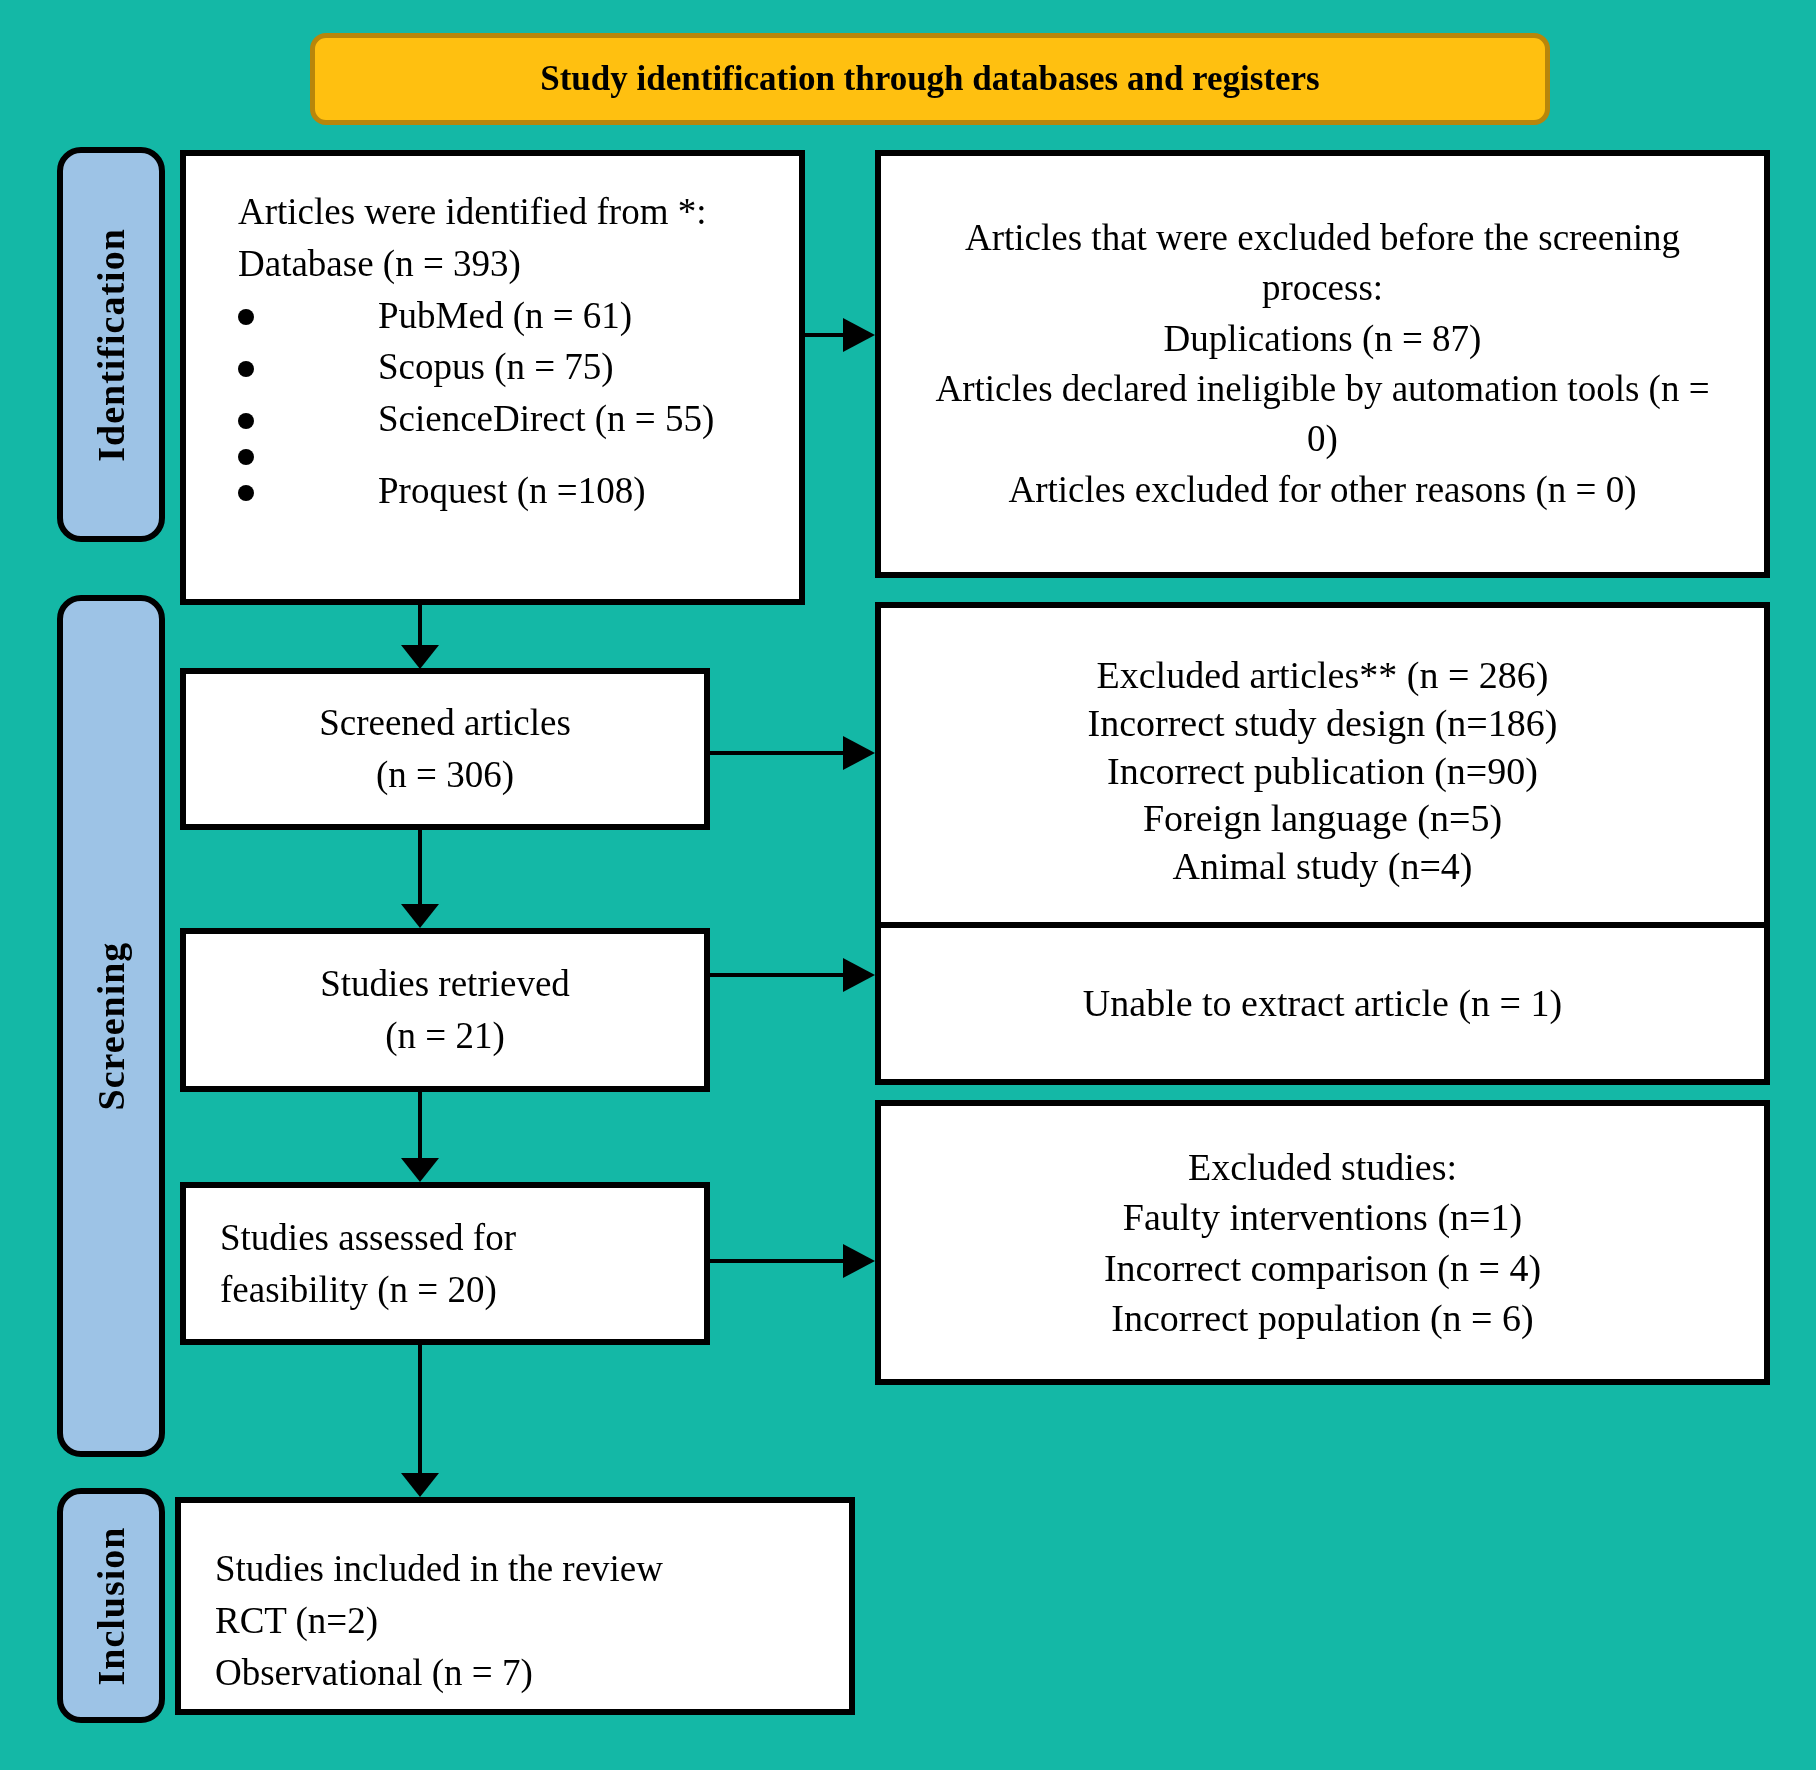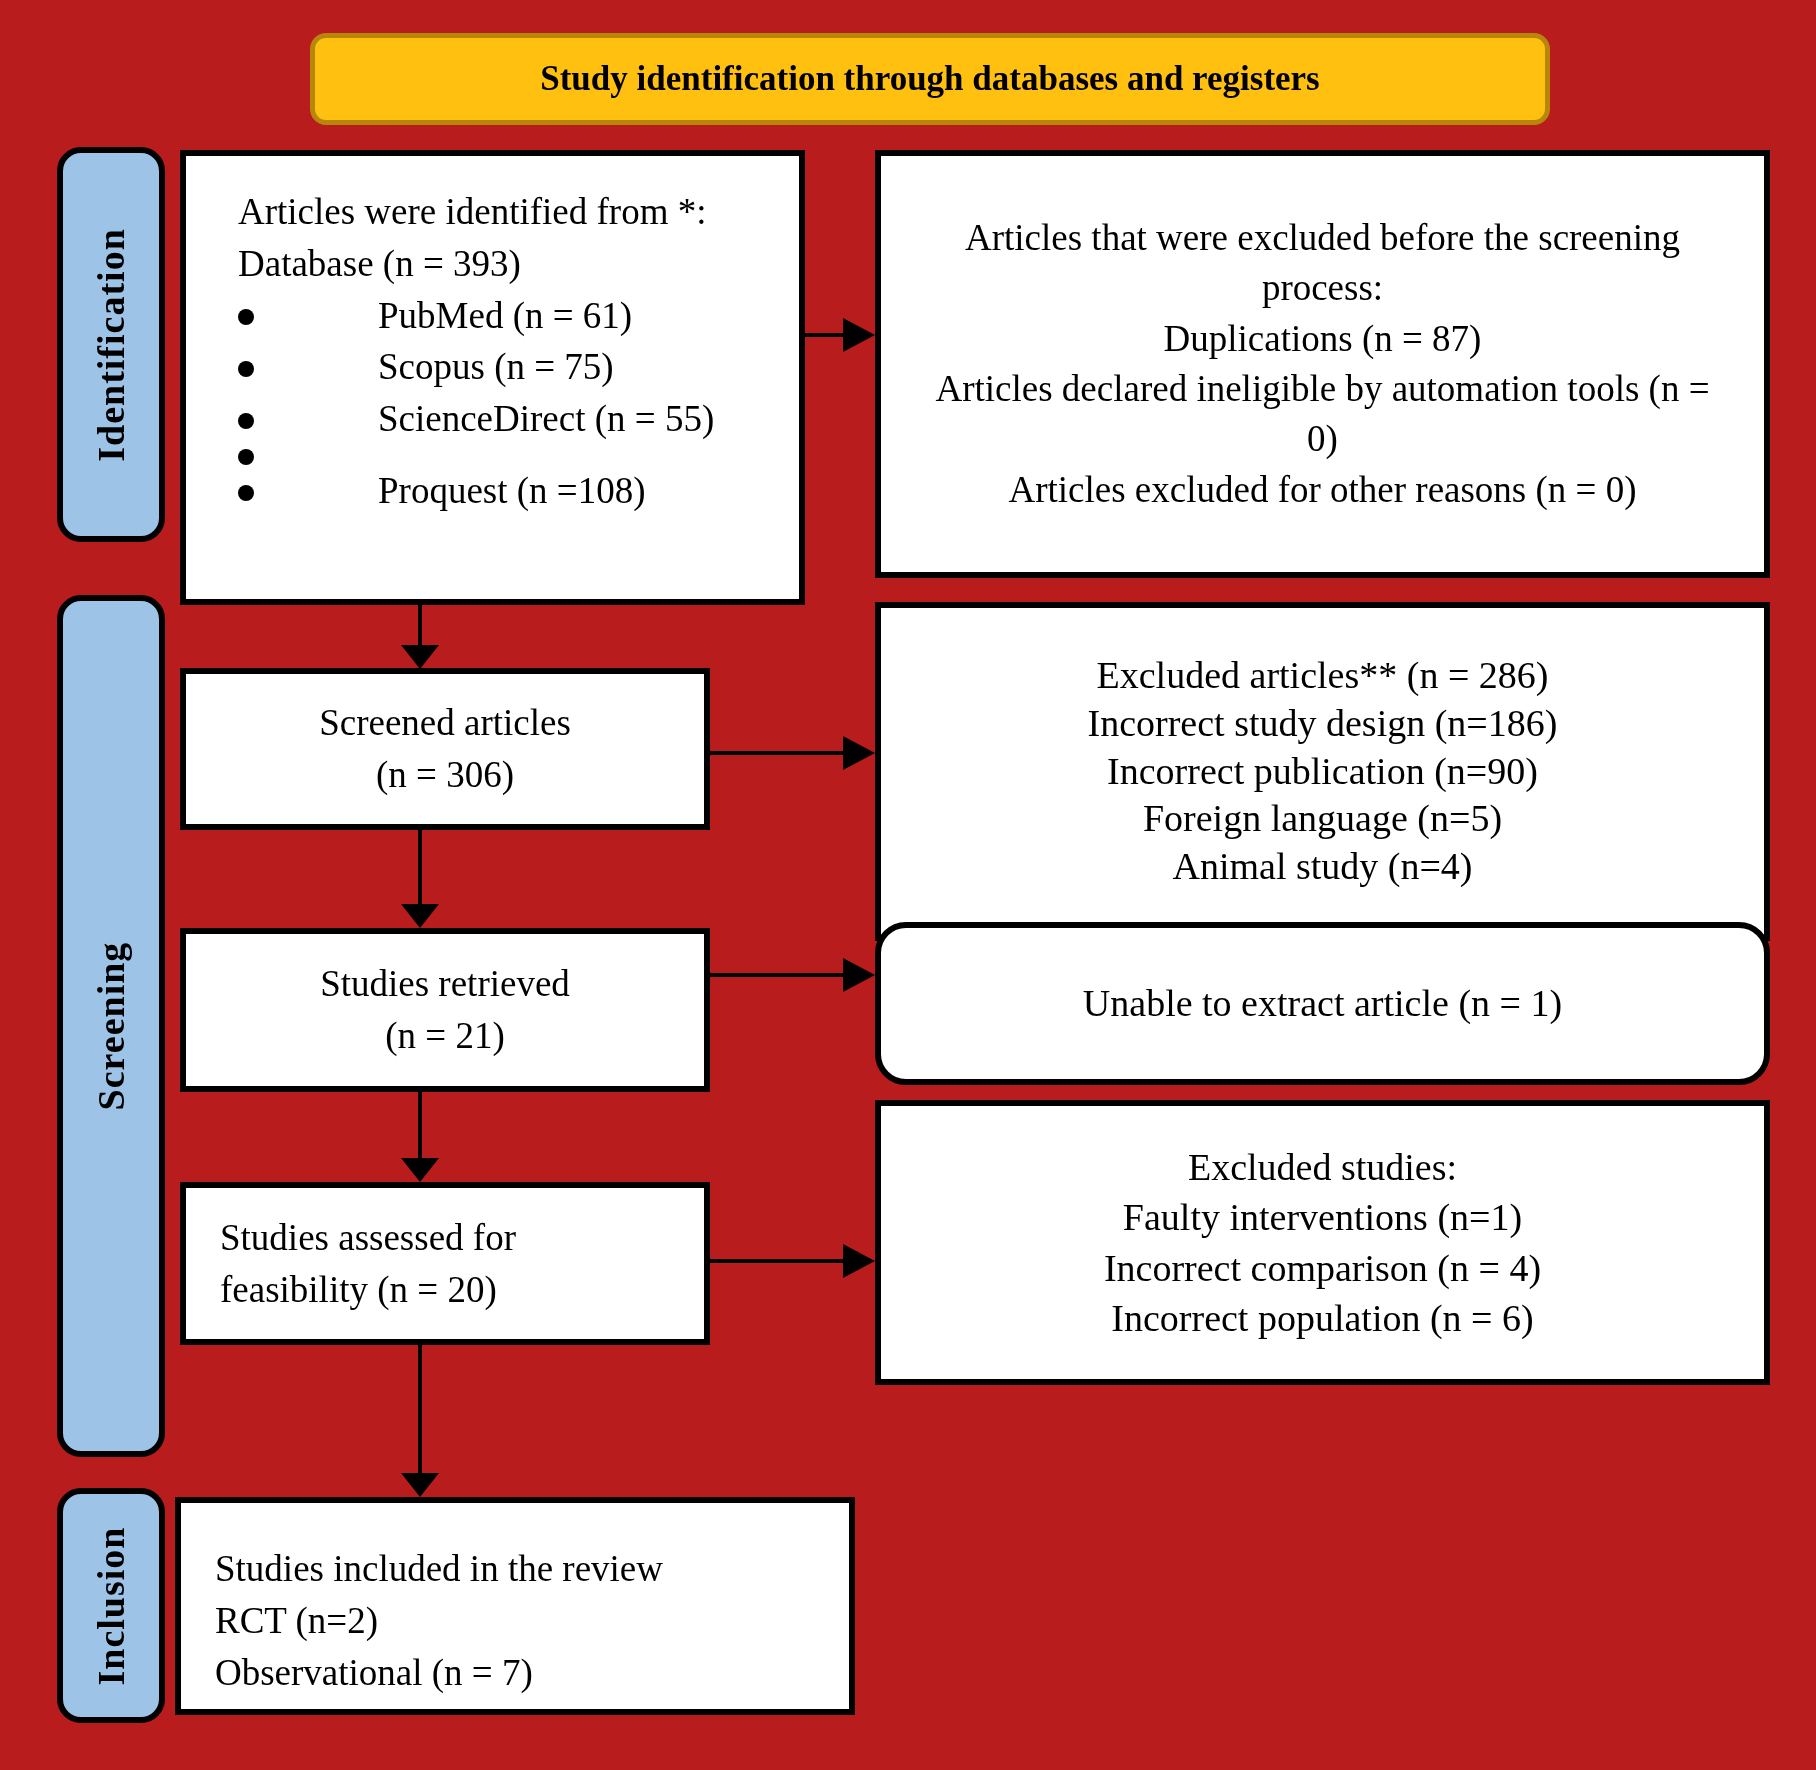--- a/index.html
+++ b/index.html
@@ -1,17 +1,17 @@
 <!DOCTYPE html>
 <html><head>
 <meta charset="utf-8">
 <style>
   html,body{margin:0;padding:0;background:#ffffff;}
   .canvas{
-    position:relative;width:1816px;height:1770px;background:#b91c1c;
+    position:relative;width:1816px;height:1770px;background:#14b8a6;
     font-family:"Liberation Serif", serif;color:#000;overflow:hidden;
   }
   
   .banner{
     position:absolute;left:310px;top:33px;width:1240px;height:92px;
     background:#FFC010;border:5px solid #B8860B;border-radius:16px;
     box-sizing:border-box;display:flex;align-items:center;justify-content:center;
     font-weight:bold;font-size:35px;
   }
   
@@ -41,21 +41,21 @@
   }
   .bullet-row .btext{margin-left:124px;}
   .box-screened{left:180px;top:668px;width:530px;height:162px;}
   .box-retrieved{left:180px;top:928px;width:530px;height:164px;}
   .box-assessed{left:180px;top:1182px;width:530px;height:163px;padding:0 34px;display:flex;align-items:center;}
   .box-included{left:175px;top:1497px;width:680px;height:218px;padding:40px 20px 0 34px;}
   .rbox{left:875px;width:895px;}
   .rbox-prescreen{top:150px;height:428px;font-size:37px;line-height:1.36;}
   .rbox-prescreen .wrapblock{max-width:790px;}
   .rbox-excluded-articles{top:602px;height:339px;font-size:38px;line-height:1.26;}
-  .rbox-unable{top:922px;height:163px;font-size:38px;border-radius:31px;}
+  .rbox-unable{top:922px;height:163px;font-size:38px;}
   .rbox-excluded-studies{top:1100px;height:285px;font-size:38px;line-height:1.32;justify-content:center;}
   
   .hshaft{position:absolute;height:4px;background:#000;}
   .vshaft{position:absolute;width:4px;background:#000;}
   .head-right{
     position:absolute;width:0;height:0;
     border-top:17px solid transparent;border-bottom:17px solid transparent;
     border-left:32px solid #000;
   }
   .head-down{

